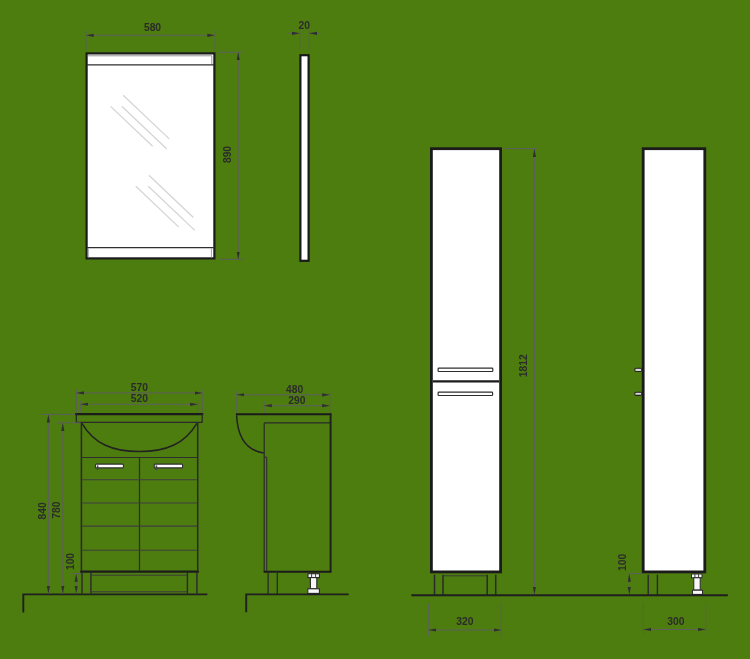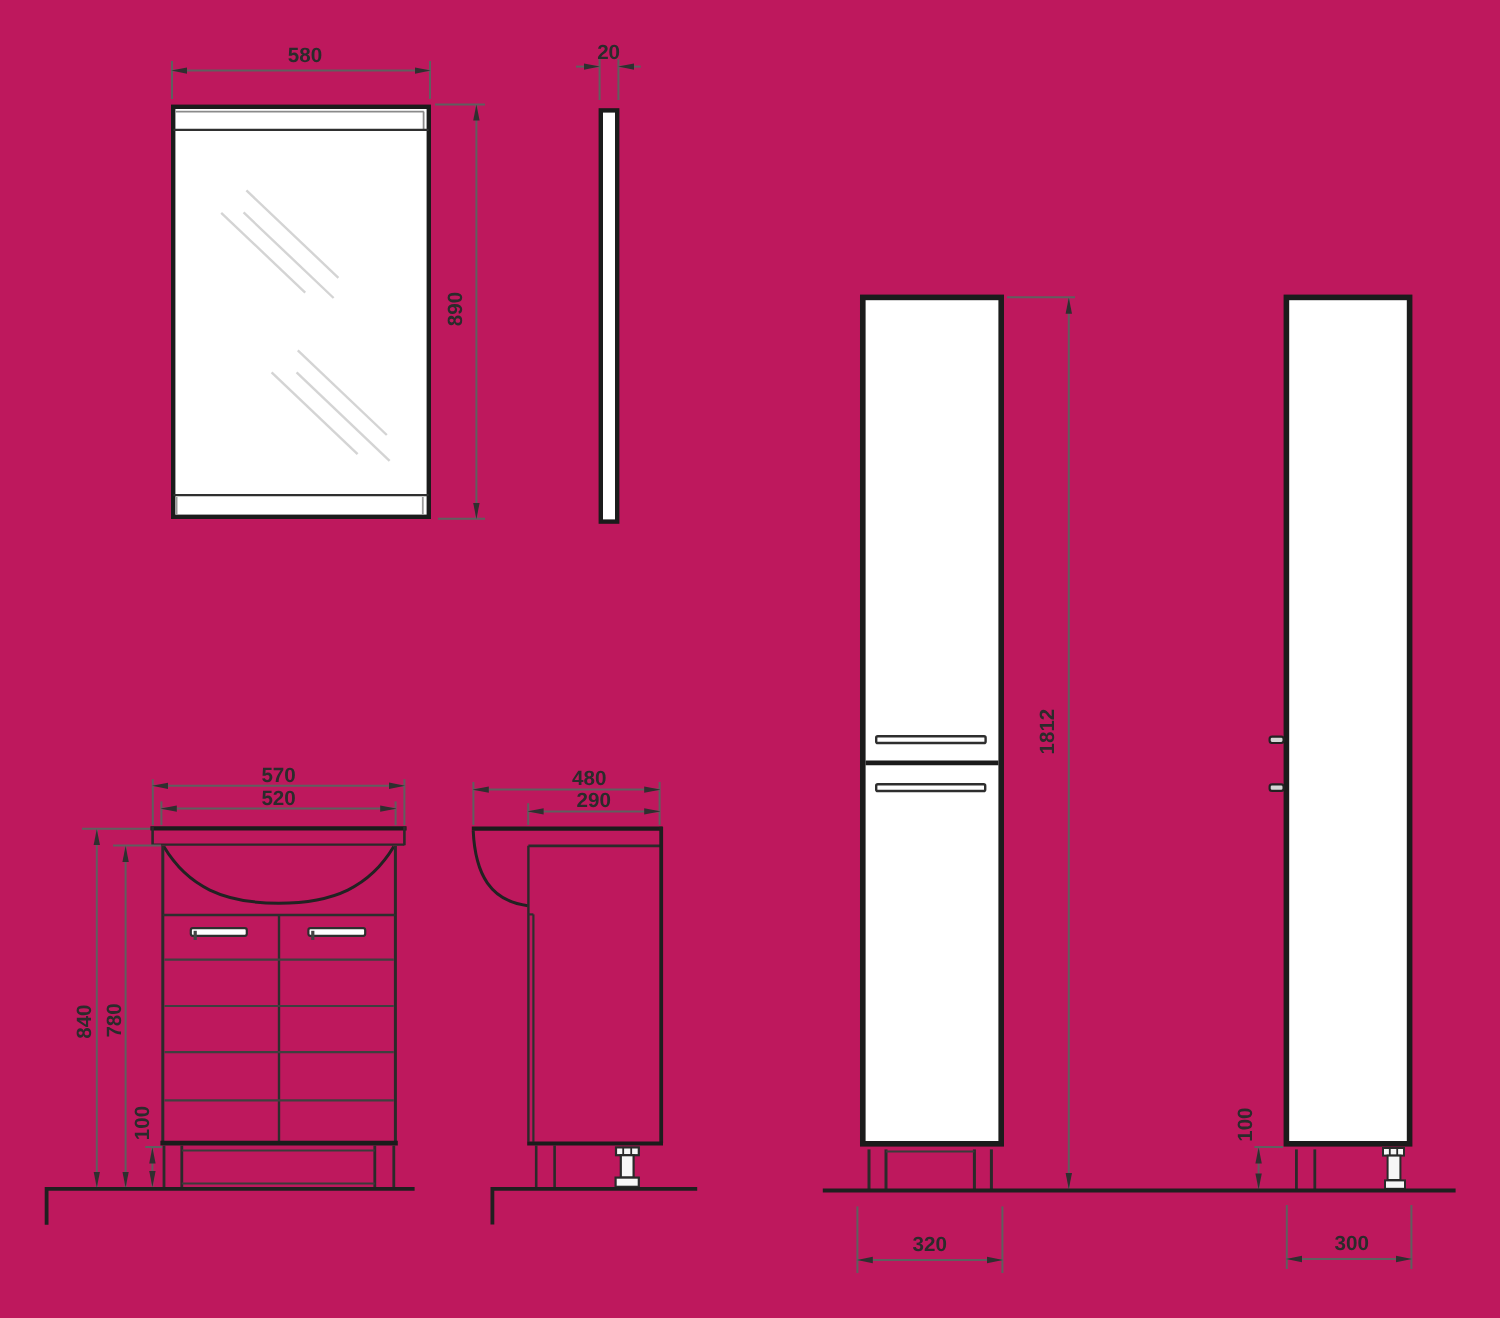--- a/index.html
+++ b/index.html
@@ -1,16 +1,16 @@
 <!DOCTYPE html>
 <html><head>
 <meta charset="utf-8">
 <style>
   html,body{margin:0;padding:0;background:#ffffff;}
-  .wrap{width:750px;height:659px;background:#be185d;position:relative;overflow:hidden;}
+  .wrap{width:750px;height:659px;background:#4d7c0f;position:relative;overflow:hidden;}
   text{font-family:"Liberation Sans", sans-serif;font-weight:bold;font-size:10.3px;fill:#2b2b2b;}
 </style>
 </head>
 <body>
 <div class="wrap">
 <svg width="750" height="659" viewBox="0 0 750 659">
 <defs>
 <marker id="ar" viewBox="0 0 8 4" markerWidth="8" markerHeight="4" refX="7.7" refY="2" orient="auto-start-reverse" markerUnits="userSpaceOnUse">
           <path d="M0,0.4 L8,2 L0,3.6 z" fill="#2f2f2f"></path>
         </marker>

